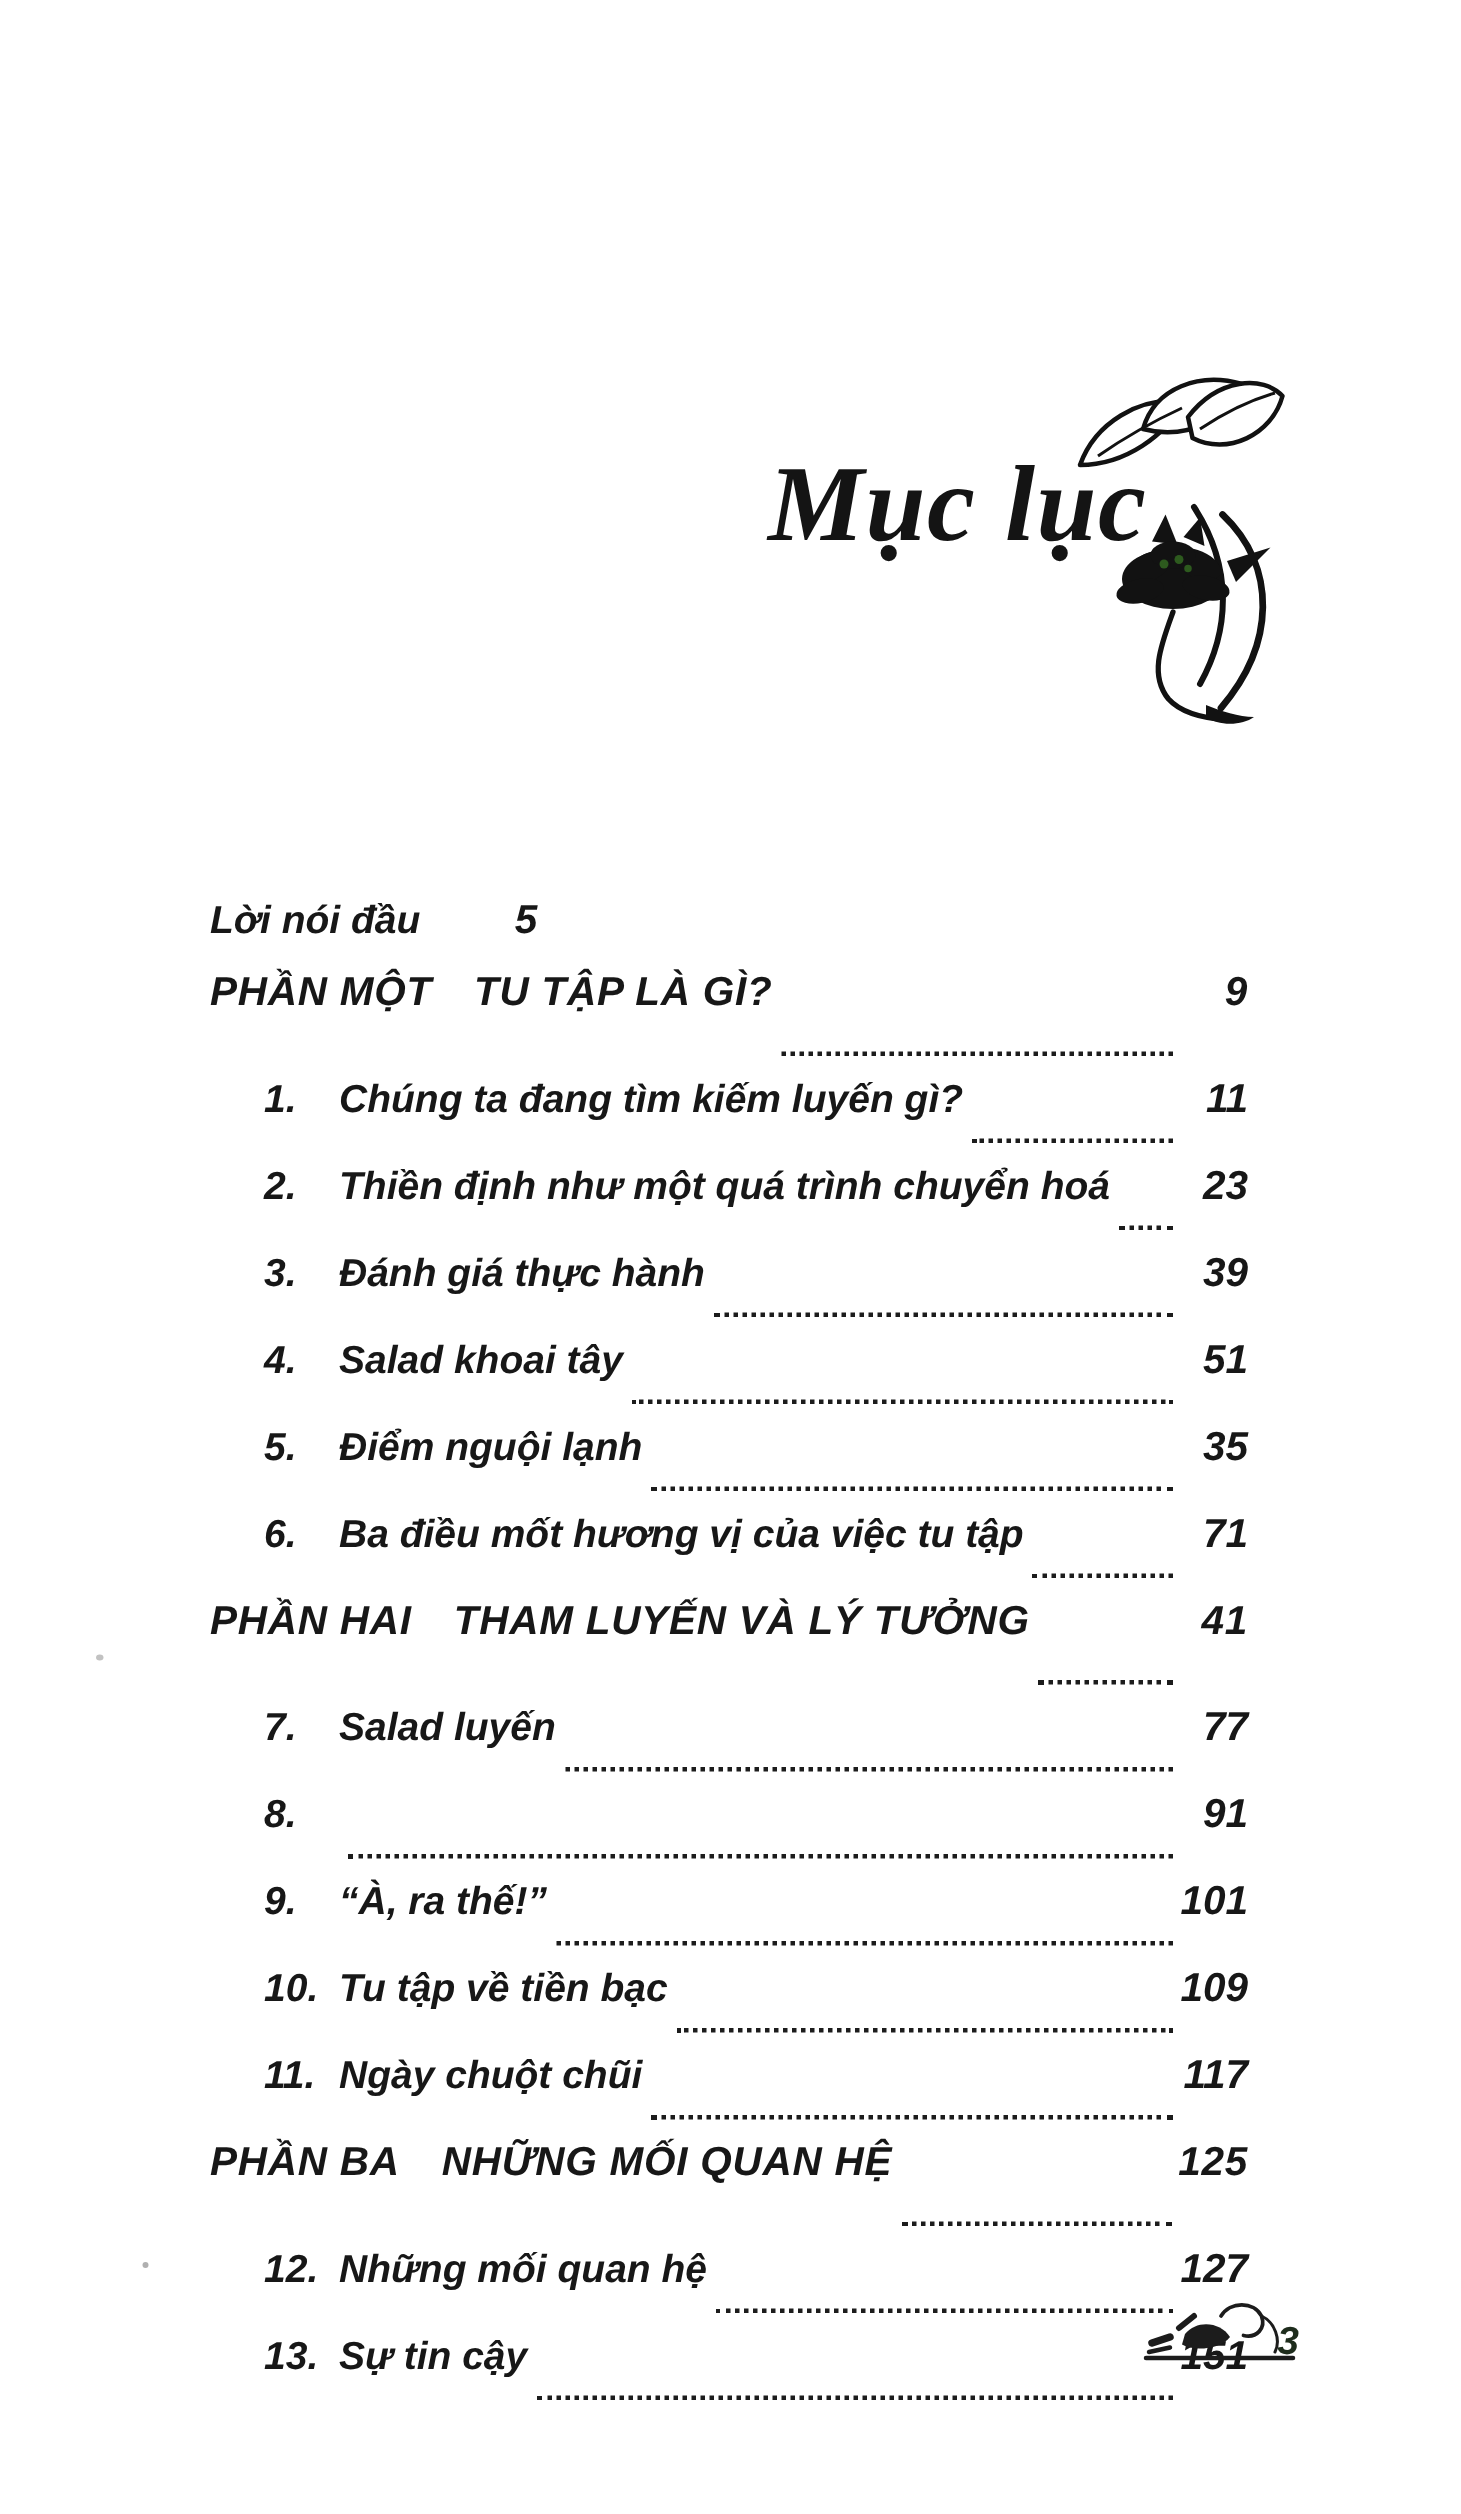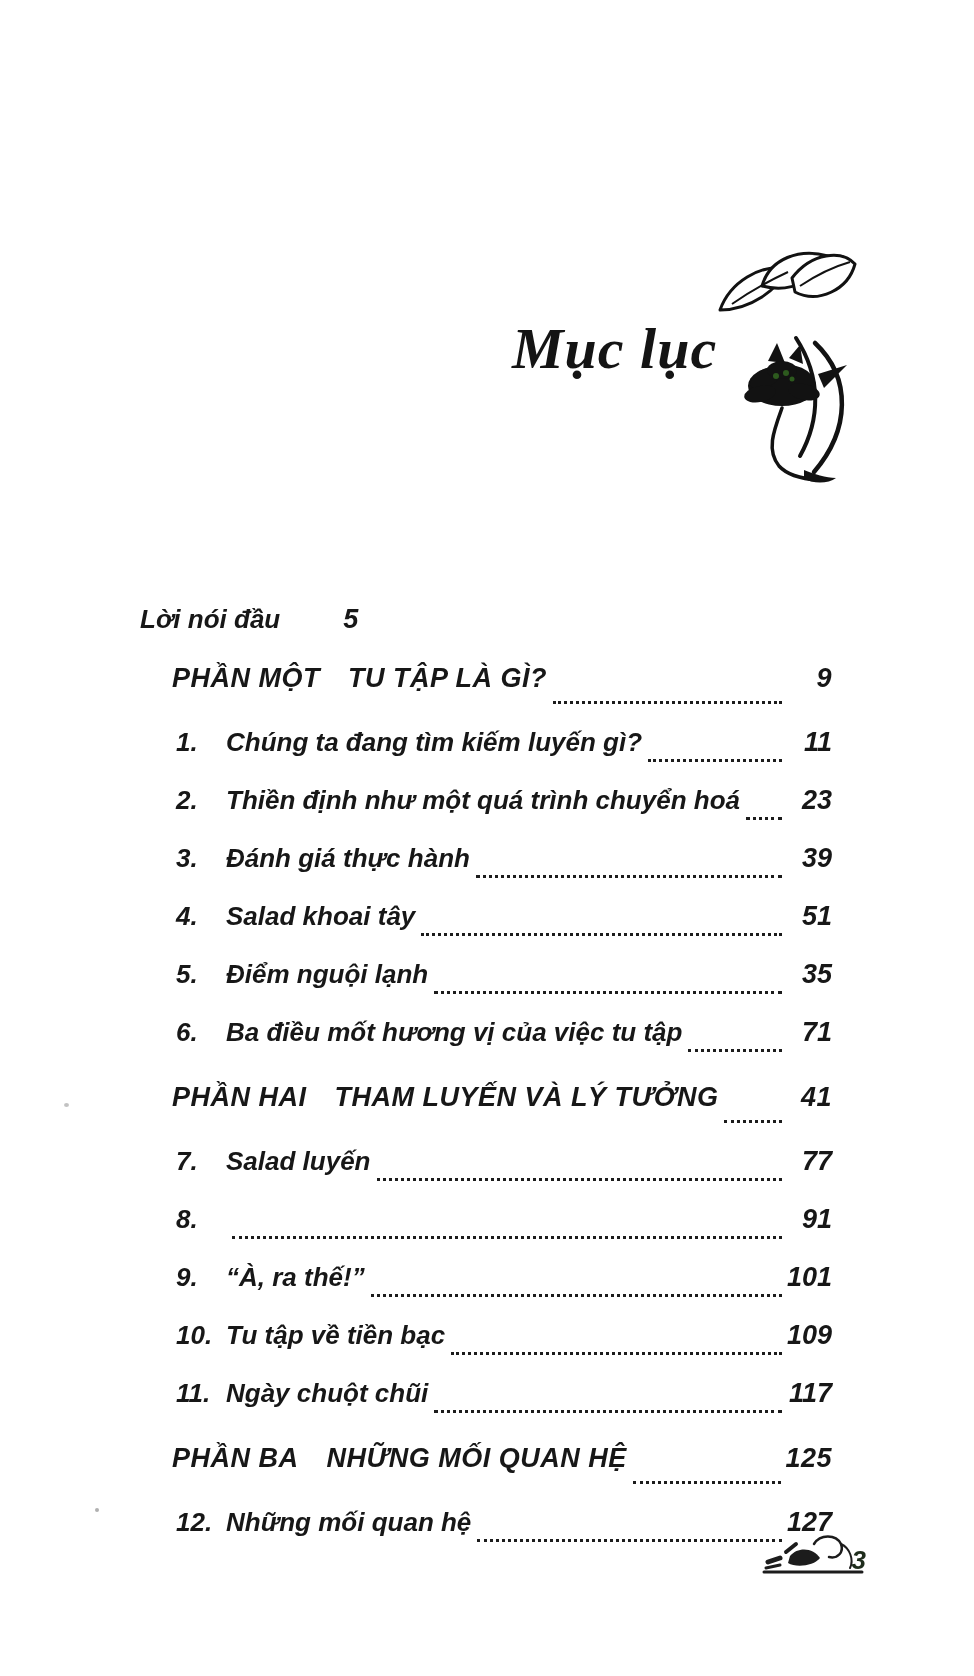--- a/index.html
+++ b/index.html
@@ -6,36 +6,36 @@
   .page{
     position:relative;
     width:974px;height:1676px;
     background:#ffffff;
     overflow:hidden;
     font-family:"Liberation Sans",sans-serif;
     color:#161616;
   }
   
   .page-title{
-    position:absolute;left:512px;top:320px;
+    position:absolute;left:512px;top:300px;
     font-family:"Liberation Serif",serif;
     font-style:italic;font-weight:700;
-    font-size:58px;line-height:1;
+    font-size:72px;line-height:1;
     letter-spacing:1px;color:#141414;
   }
   
   .flower{position:absolute;left:700px;top:248px;width:165px;height:235px;}
   
   .toc{
     position:absolute;left:140px;top:598px;width:692px;
     font-style:italic;font-weight:700;color:#171717;
   }
-  .row{display:flex;align-items:center;}
+  .row{display:flex;align-items:flex-start;}
   .row-preface{height:42px;padding-bottom:6px;font-size:26px;}
-  .row-section{height:64px;padding-bottom:7px;font-size:27px;letter-spacing:.5px;margin-left:32px;}
+  .row-section{height:64px;padding-bottom:7px;font-size:27px;letter-spacing:.5px;}
   .row-item{height:51px;padding-bottom:7px;font-size:26px;}
   .num{flex:none;width:86px;padding-left:36px;box-sizing:border-box;}
   .sec-label{flex:none;margin-right:28px;}
   .ttl{flex:none;white-space:nowrap;}
   .leader{
     flex:1 1 0;min-width:0;overflow:hidden;
     border-bottom:3.2px dotted #1c1c1c;
     align-self:flex-end;margin:0 4px 6px 6px;
   }
   .pg{flex:none;min-width:46px;text-align:right;font-size:27px;}
@@ -202,20 +202,26 @@
       <span class="pg">125</span>
     </div>
 
     <div class="row row-item">
       <span class="num">12.</span>
       <span class="ttl">Những mối quan hệ</span>
       <span class="leader"></span>
       <span class="pg">127</span>
     </div>
 
+    <div class="row row-item">
+      <span class="num">13.</span>
+      <span class="ttl">Sự tin cậy</span>
+      <span class="leader"></span>
+      <span class="pg">151</span>
+    </div>
 
   </div>
 
   <div class="footer">
     <svg width="104" height="44" viewBox="0 0 104 44" aria-hidden="true">
       <path d="M2,38 L100,38" stroke="#1c1c1c" stroke-width="3" stroke-linecap="round"></path>
       <path d="M52,10 C58,0 74,0 79,10 C82,18 76,25 67,23" fill="#ffffff" stroke="#1c1c1c" stroke-width="2.5" stroke-linecap="round"></path>
       <path d="M79,10 C88,14 92,26 88,34" fill="none" stroke="#1c1c1c" stroke-width="2" stroke-linecap="round"></path>
       <path d="M28,22 C36,12 52,14 58,24 C52,32 34,34 26,29 Z" fill="#1c1c1c"></path>
       <path d="M24,18 L34,10" stroke="#1c1c1c" stroke-width="4" stroke-linecap="round"></path>

